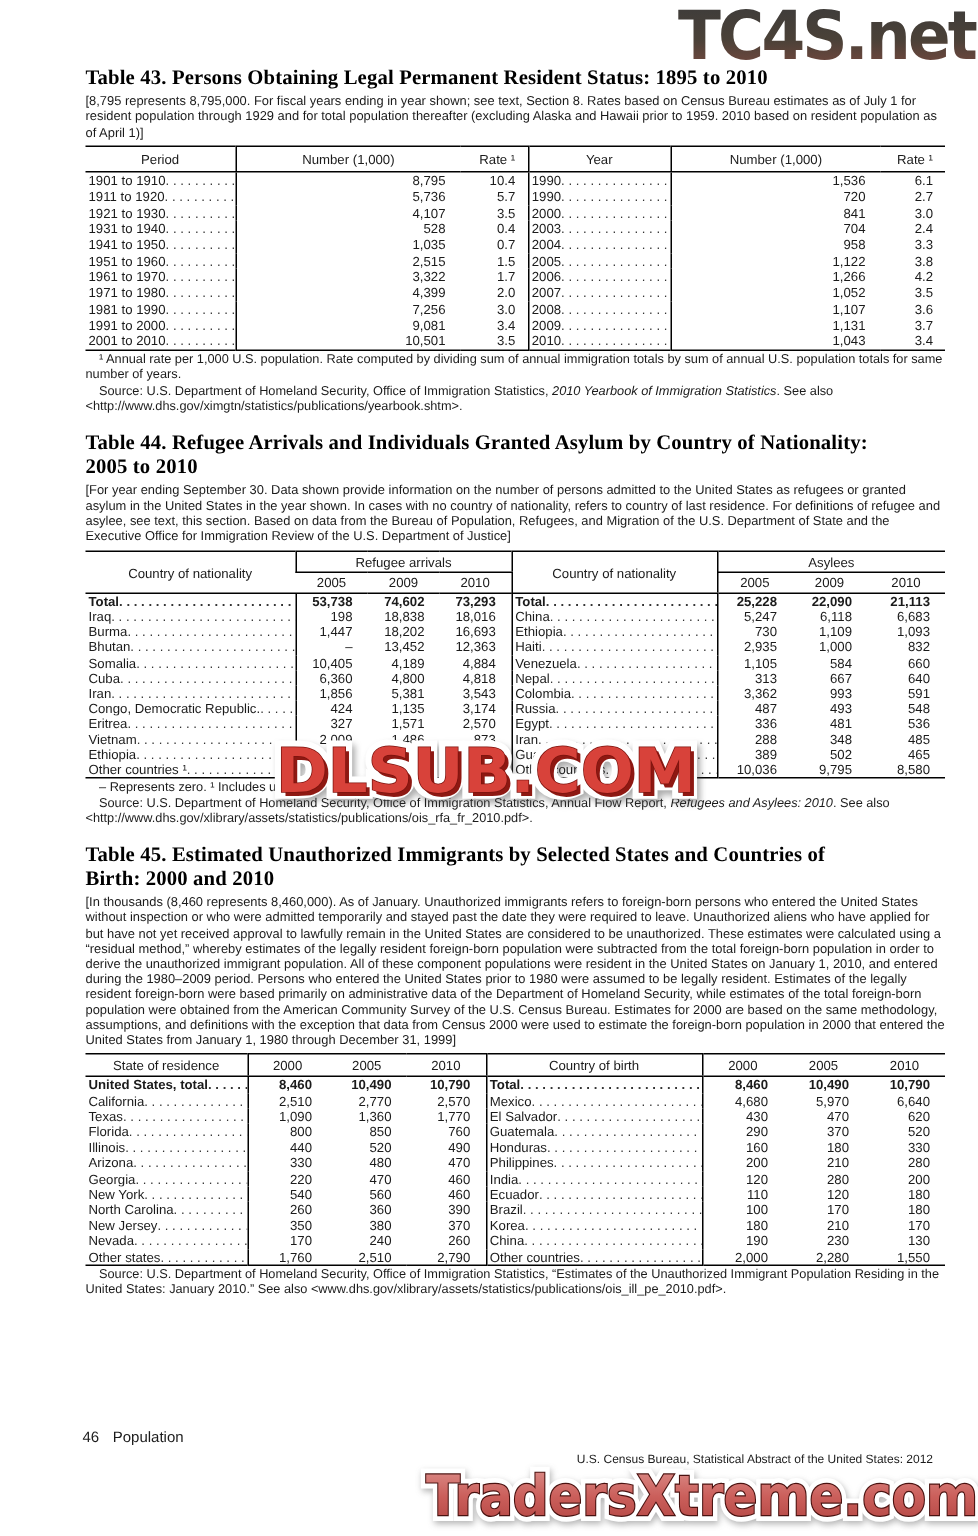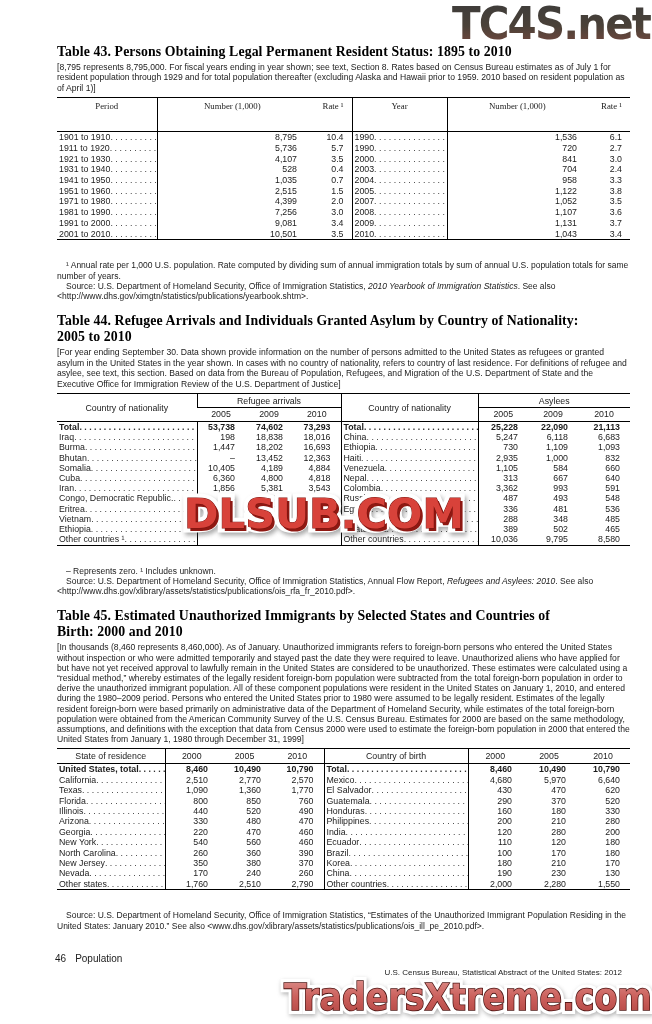--- a/index.html
+++ b/index.html
@@ -29,38 +29,38 @@
   .t44 td { line-height:10.2px; }
   .t45 td { line-height:10.4px; }
   .nc { text-align:right; padding-right:10px; }
   .t43 td:nth-child(3), .t43 td:nth-child(6) { padding-right:8px; }
   .lc .lw { display:flex; align-items:baseline; overflow:hidden; }
   .lbl { white-space:nowrap; padding-left:2px; }
   .dots { flex:1; overflow:hidden; white-space:nowrap; color:#333; }
   .dots::before { content:" . . . . . . . . . . . . . . . . . . . . . . . . . . . . . . . . . . . . . ."; }
   tr.bold td, tr.bold .lbl { font-weight:700; }
 
-  .t43 th { padding:3px 0 20px;font-family:Liberation Serif, serif; }
+  .t43 th { padding:3px 0 3px; }
   .t43 th:nth-child(3), .t43 th:nth-child(6) { text-align:right; padding-right:8px; }
   .t43 td:nth-child(2), .t43 th:nth-child(2),
   .t43 td:nth-child(4), .t43 th:nth-child(4),
   .t43 td:nth-child(5), .t43 th:nth-child(5) { border-left:1px solid #000; }
 
   .t44 tr.r1 th { padding:2px 0 1px; }
   .t44 tr.r2 th { padding:1px 0 2px; }
   .t44 td:nth-child(2), .t44 td:nth-child(5), .t44 td:nth-child(6) { border-left:1px solid #000; }
   .t44 tr.r1 th:nth-child(2), .t44 tr.r1 th:nth-child(3), .t44 tr.r1 th:nth-child(4) { border-left:1px solid #000; }
   .t44 tr.r2 th:nth-child(4) { border-left:1px solid #000; }
 
   .t45 th { padding:2px 0 2px; }
   .t45 td:nth-child(2), .t45 th:nth-child(2),
   .t45 td:nth-child(5), .t45 th:nth-child(5),
   .t45 td:nth-child(6), .t45 th:nth-child(6) { border-left:1px solid #000; }
 
-  .fn { font-size:8.5px; line-height:10.3px; margin-top:20px; overflow-wrap:anywhere; }
+  .fn { font-size:8.5px; line-height:10.3px; margin-top:0; overflow-wrap:anywhere; }
   .fn p { text-indent:9px; }
   .fn em { font-style:italic; }
 
   .note45 { line-height:10.2px; }
 
   .footer-left { position:absolute; left:55px; top:953px; font-size:10px; color:#1b1b1b; }
   .footer-left .sp { display:inline-block; width:9px; }
   .credit { position:absolute; right:30px; top:968px; font-size:8px; color:#1b1b1b; }
 
   .wm { position:absolute; pointer-events:none; }
@@ -204,20 +204,38 @@
               <td class="nc">2,515</td>
               <td class="nc">1.5</td>
               <td class="lc">
                 <div class="lw">
                   <span class="lbl">2005</span>
                   <span class="dots"></span>
                 </div>
               </td>
               <td class="nc">1,122</td>
               <td class="nc">3.8</td>
+            </tr>
+            <tr>
+              <td class="lc">
+                <div class="lw">
+                  <span class="lbl">1961 to 1970</span>
+                  <span class="dots"></span>
+                </div>
+              </td>
+              <td class="nc">3,322</td>
+              <td class="nc">1.7</td>
+              <td class="lc">
+                <div class="lw">
+                  <span class="lbl">2006</span>
+                  <span class="dots"></span>
+                </div>
+              </td>
+              <td class="nc">1,266</td>
+              <td class="nc">4.2</td>
             </tr>
             <tr>
               <td class="lc">
                 <div class="lw">
                   <span class="lbl">1971 to 1980</span>
                   <span class="dots"></span>
                 </div>
               </td>
               <td class="nc">4,399</td>
               <td class="nc">2.0</td>

